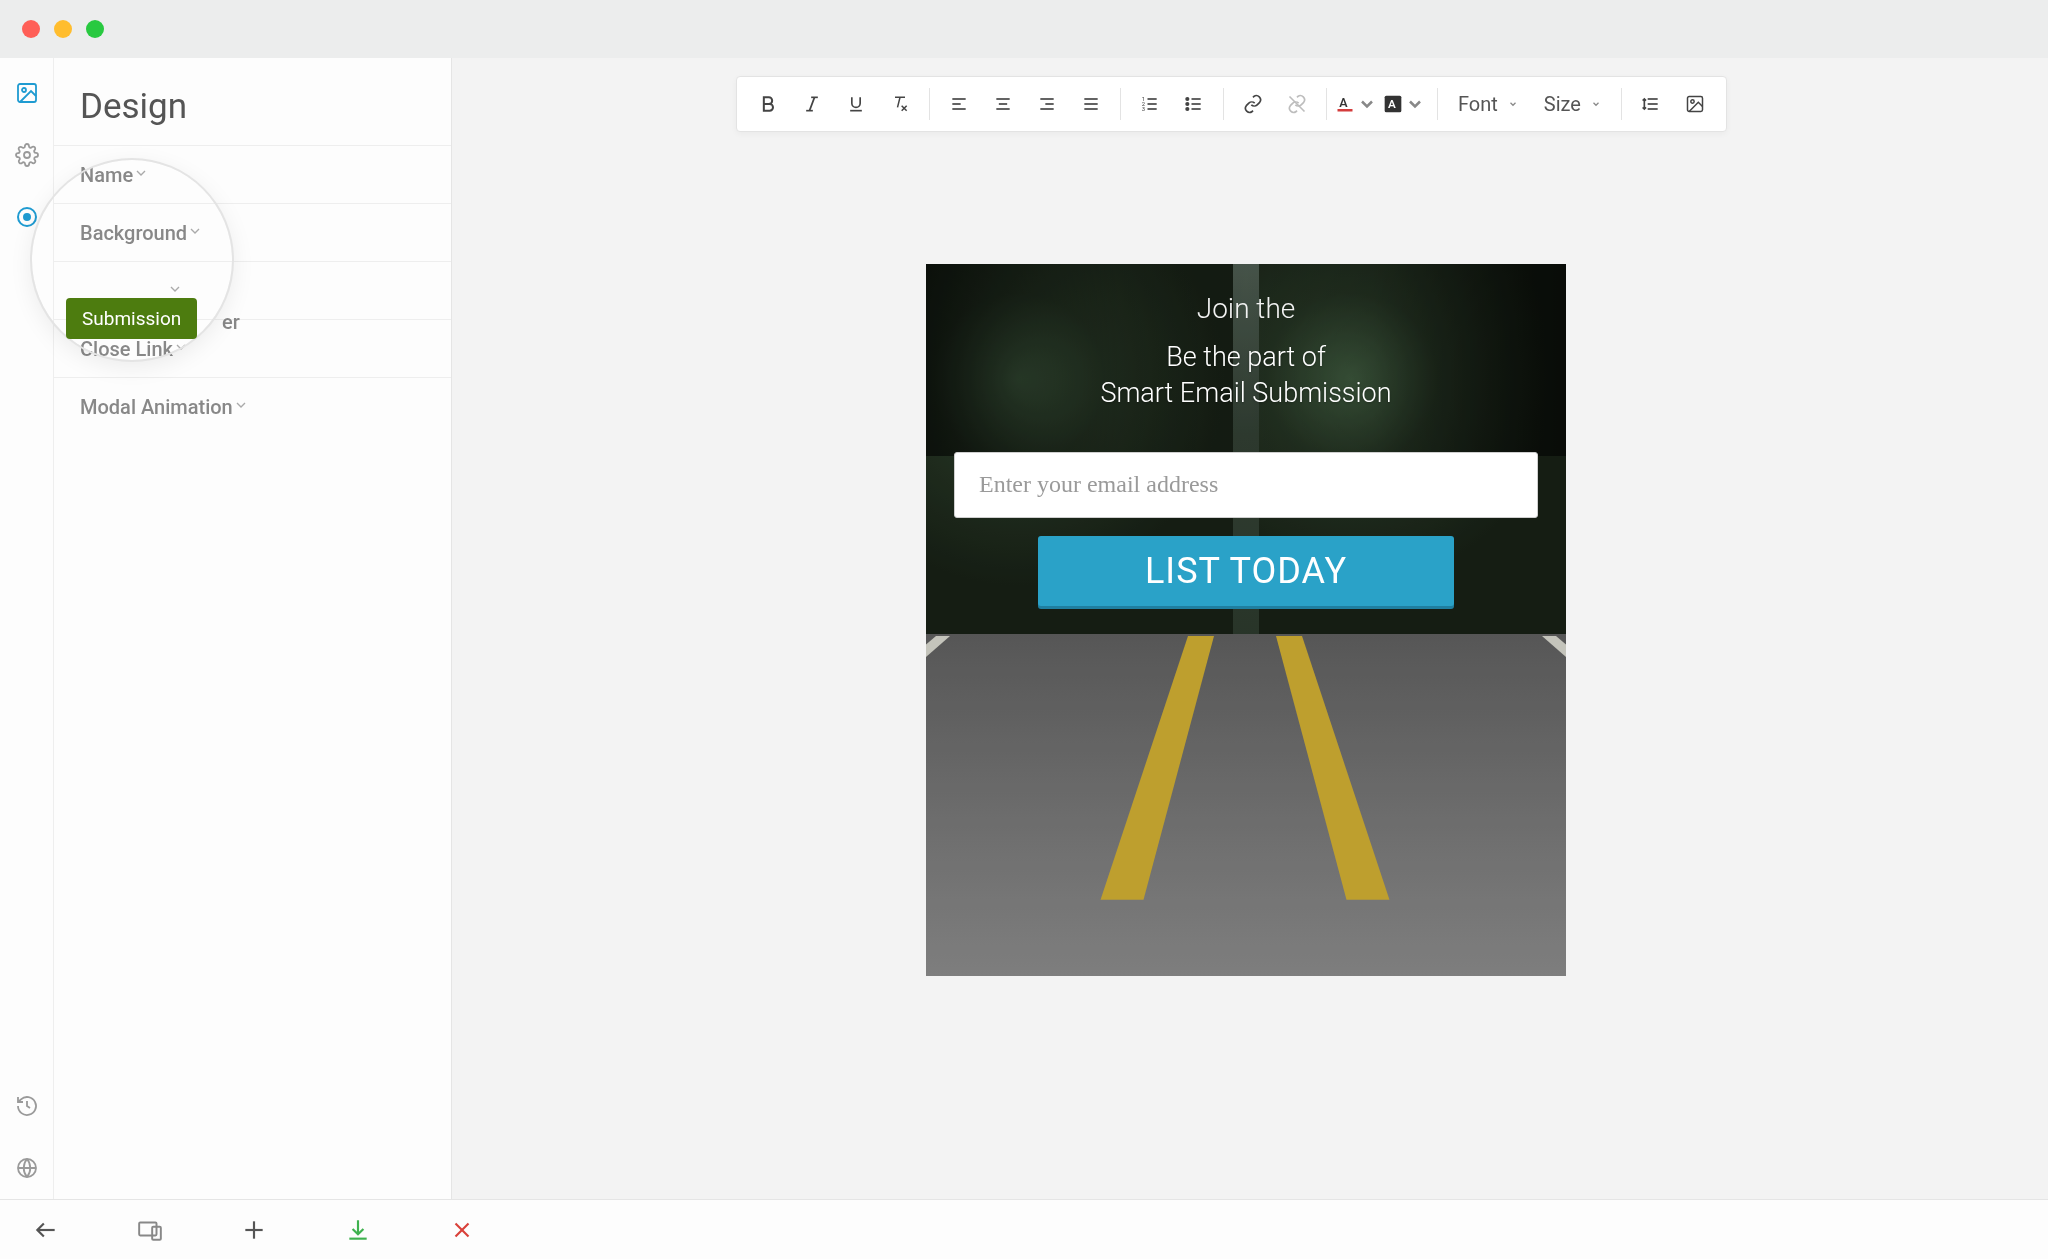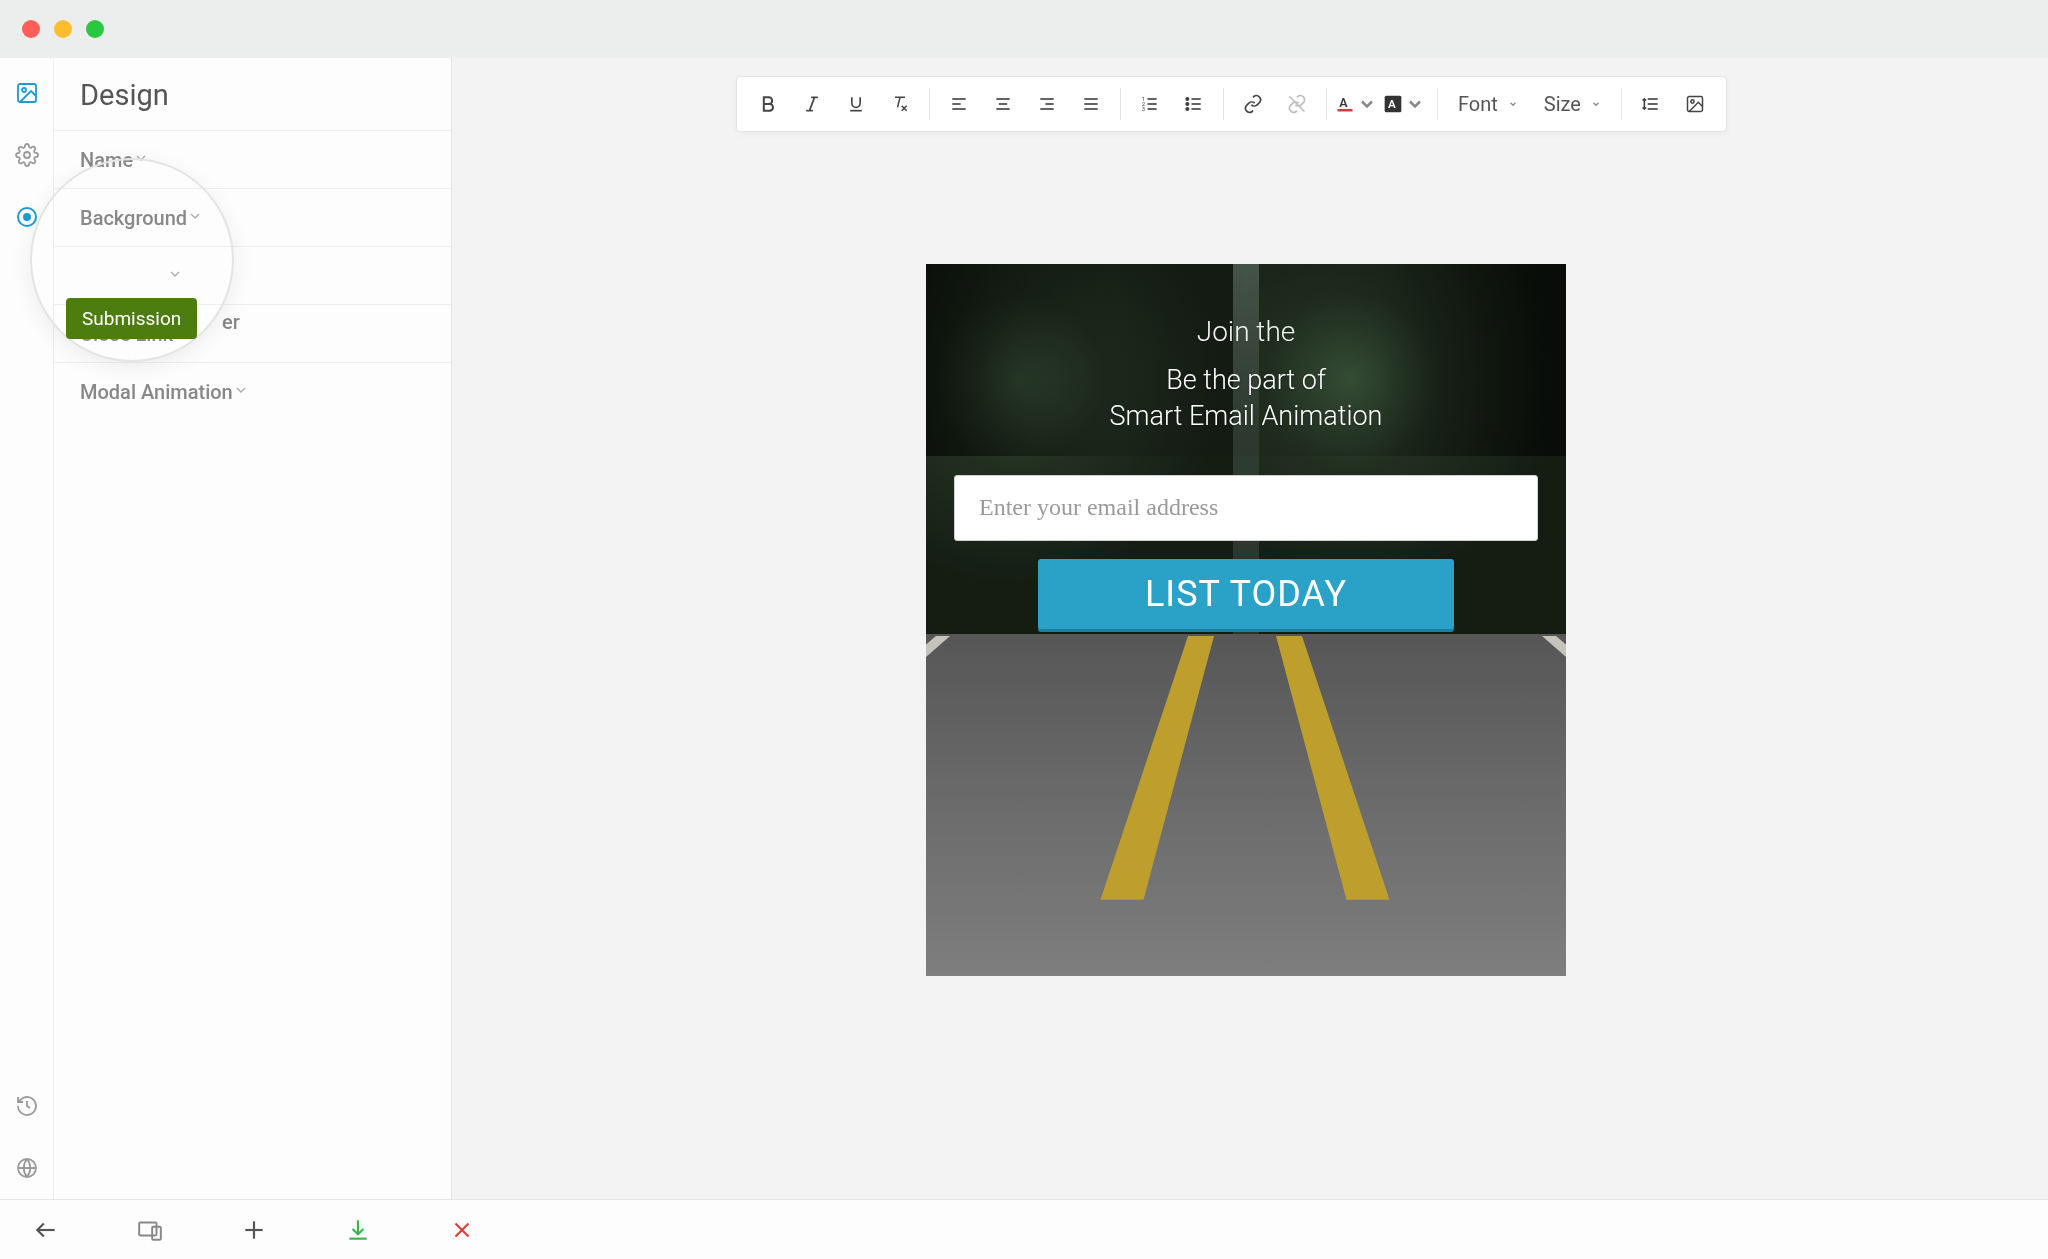--- a/index.html
+++ b/index.html
@@ -17,21 +17,21 @@
 .workspace { flex: 1; display: flex; position: relative; background: #f3f3f3; }
 
 
 .icon-rail { width: 54px; background: #fdfdfd; display: flex; flex-direction: column; align-items: center; padding-top: 22px; gap: 36px; border-right: 1px solid #eee; }
 .icon-rail .rail-icon { width: 26px; height: 26px; display:flex; align-items:center; justify-content:center; cursor: pointer; }
 .icon-rail .rail-bottom { margin-top: auto; margin-bottom: 18px; display:flex; flex-direction:column; gap: 36px; align-items:center;}
 .rail-icon svg { width: 24px; height: 24px; }
 
 
 .sidebar { width: 398px; background: #fdfdfd; border-right: 1px solid #e5e5e5; display:flex; flex-direction:column; position:relative; }
-.sidebar-title { font-size: 29px; color: #555; padding: 20px 26px 18px; font-weight: 400; }
+.sidebar-title { font-size: 35px; color: #555; padding: 20px 26px 18px; font-weight: 400; margin-top: 8px; }
 .panel-item { border-top: 1px solid #eee; padding: 0 26px; height: 58px; display:flex; align-items:center; justify-content:flex-start; cursor:pointer; }
 .panel-item:last-of-type { border-bottom: 1px solid #eee; }
 .panel-label { color: #888; font-size: 20px; font-weight: 500; }
 .chevron { color: #aaa; }
 
 .tooltip-highlight-circle {
   position:absolute;
   width: 200px; height: 200px;
   left: -22px; top: 102px;
   border-radius: 50%;
@@ -97,21 +97,21 @@
 .tree-shadow { position:absolute; left:0; right:0; top:0; height:50%; background: linear-gradient(to right, rgba(0,0,0,0.6), rgba(0,0,0,0.15) 30%, rgba(0,0,0,0.05) 50%, rgba(0,0,0,0.15) 70%, rgba(0,0,0,0.6)); }
 .modal-road { position:absolute; left:0; right:0; bottom:0; height:48%; background: linear-gradient(to bottom, #6a6a6a 0%, #888 60%, #9a9a9a 100%); }
 .road-yellow { position:absolute; bottom:0; height: 340px; width: 26px; background: #e8c239; transform-origin: top center; }
 .road-yellow.l1 { left: 50%; margin-left: -58px; transform: perspective(760px) rotateX(62deg) skewX(-8deg); }
 .road-yellow.l2 { left: 50%; margin-left: 30px; transform: perspective(760px) rotateX(62deg) skewX(8deg); }
 .road-edge { position:absolute; bottom:0; height: 340px; width: 14px; background: #efefe4; }
 .road-edge.rl { left: 10px; transform: perspective(760px) rotateX(60deg) skewX(-30deg); transform-origin: top center;}
 .road-edge.rr { right: 10px; transform: perspective(760px) rotateX(60deg) skewX(30deg); transform-origin: top center;}
 .modal-overlay { position:absolute; inset:0; background: rgba(0,0,0,0.18); }
 
-.modal-content { position:relative; z-index:2; text-align:center; color:#fff; padding-top: 51px; }
+.modal-content { position:relative; z-index:2; text-align:center; color:#fff; padding-top: 28px; }
 .modal-eyebrow { font-size: 28px; font-weight: 300; color: #f2f2f2; margin-bottom: 14px; }
 .modal-title { font-size: 60px; font-weight: 400; letter-spacing: 2px; line-height: 1.12; margin-bottom: 28px; text-shadow: 0 2px 4px rgba(0,0,0,0.3);}
 .modal-sub { font-size: 27px; font-weight: 300; line-height: 1.35; margin-bottom: 40px; text-shadow: 0 1px 3px rgba(0,0,0,0.3);}
 .email-input { display:block; margin: 0 auto; width: 584px; height: 66px; background:#fff; border:1px solid #cfcfcf; border-radius:3px; padding: 0 24px; font-size: 24px; color:#999; font-family: Georgia, serif; }
 .email-input::placeholder { color: #9a9a9a; font-style: normal; }
 .join-btn { display:block; margin: 18px auto 0; width: 416px; height: 70px; background: #2aa2c8; color:#fff; border:none; border-radius:3px; font-size: 36px; font-weight:400; letter-spacing: 1px; cursor:pointer; box-shadow: 0 3px 0 #1f7fa0; }
 
 
 .bottom-bar { height: 60px; border-top: 1px solid #e5e5e5; background:#fdfdfd; display:flex; align-items:center; padding: 0 30px; gap: 72px; }
 .bb-btn { width: 32px; height: 32px; display:flex; align-items:center; justify-content:center; cursor:pointer; }
@@ -364,21 +364,21 @@
             <div class="road-edge rr"></div>
             <div class="road-yellow l1"></div>
             <div class="road-yellow l2"></div>
           </div>
           <div class="modal-overlay"></div>
         </div>
         <div class="modal-content">
           <div class="modal-eyebrow">Join the</div>
           <div class="modal-sub">
             <span>Be the part of</span><br>
-            <span>Smart Email Animation</span>
+            <span>Smart Email Submission</span>
           </div>
           <input class="email-input" placeholder="Enter your email address" style="">
           <button class="join-btn">LIST TODAY</button>
         </div>
       </div>
 
     </div>
 
   </div>
 

